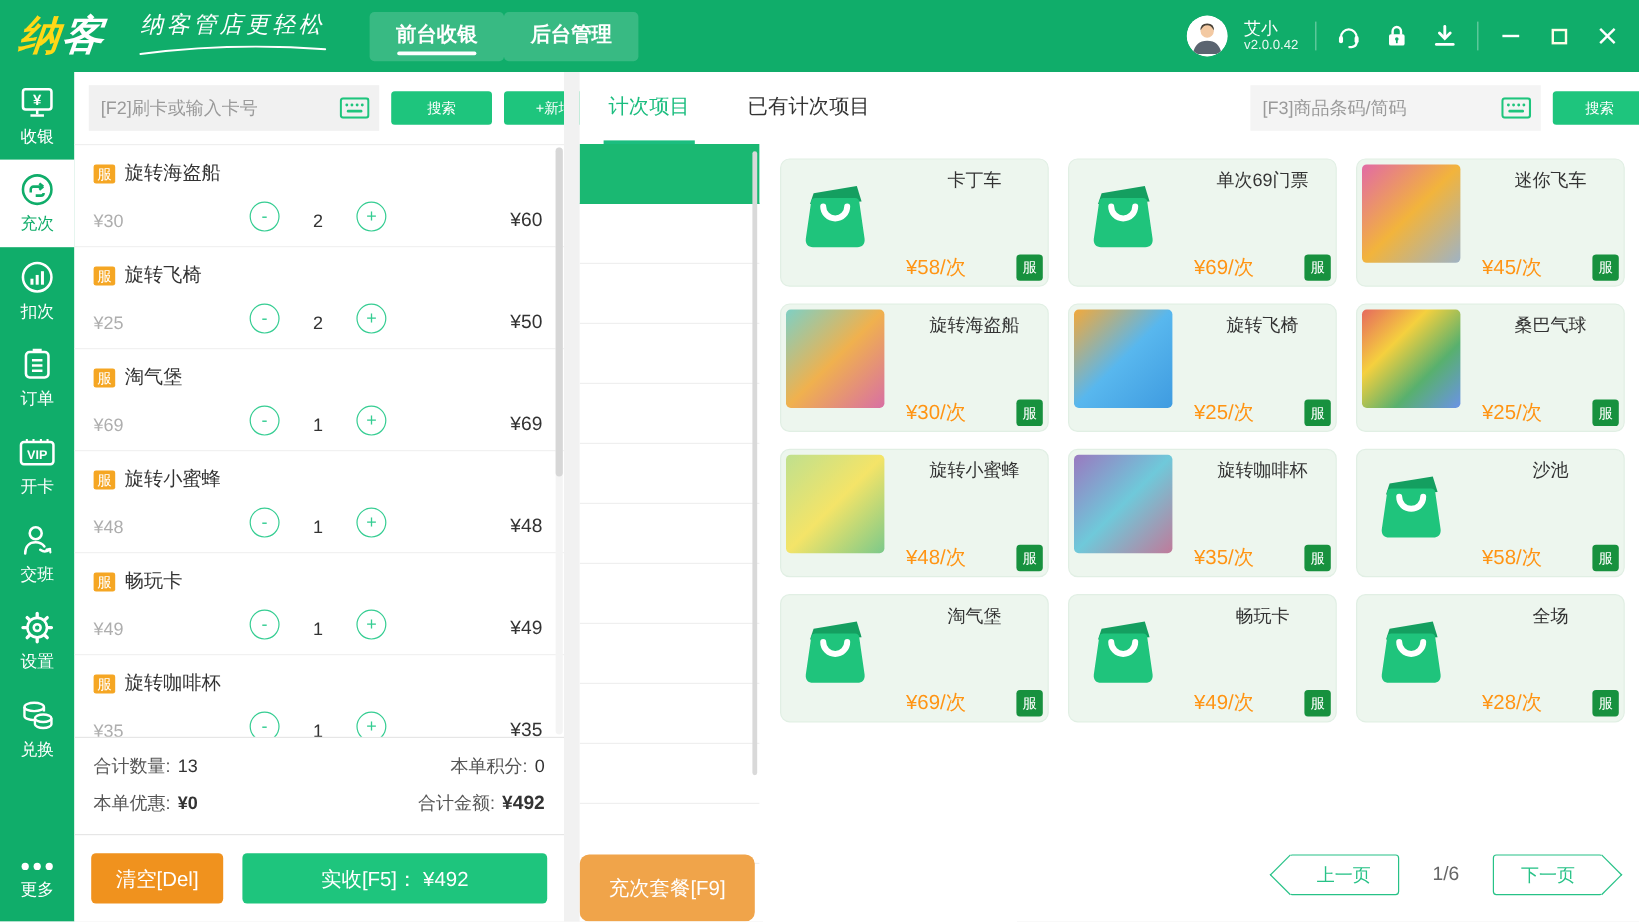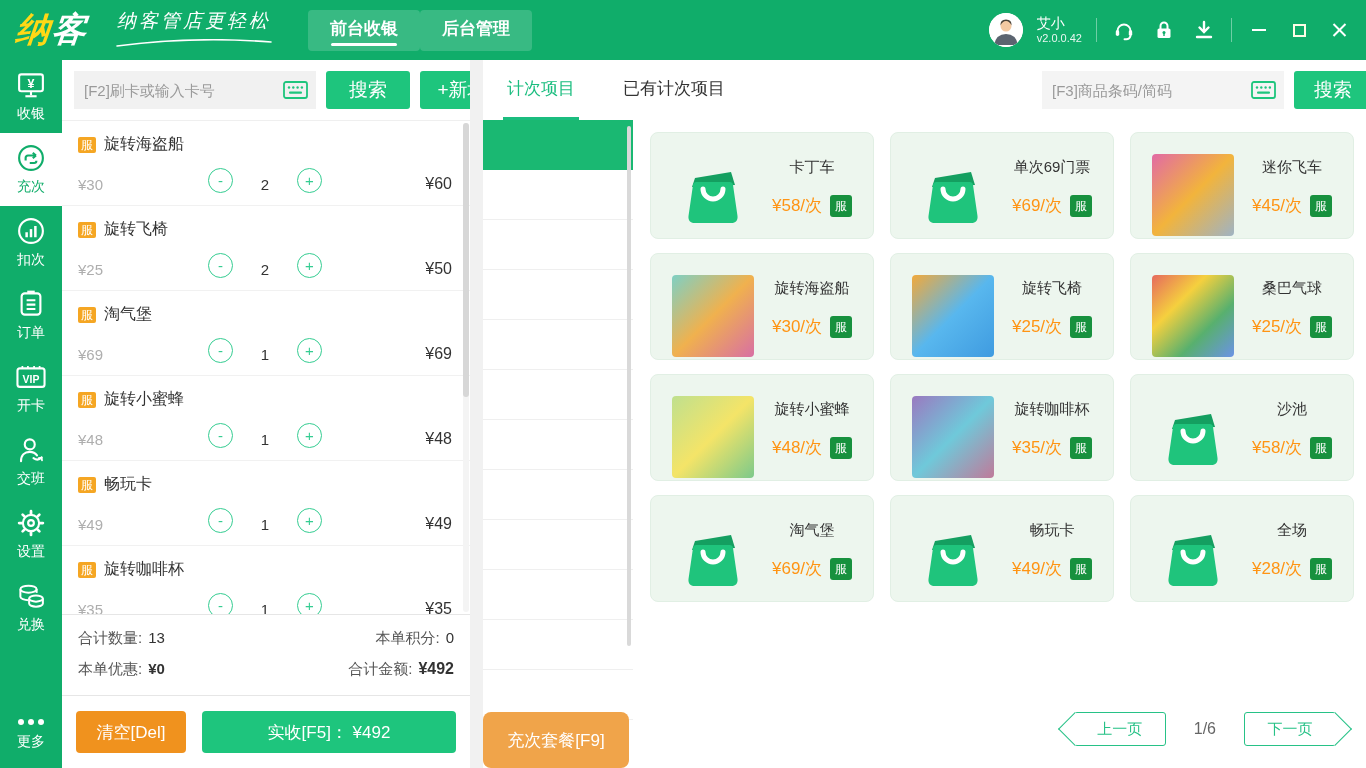--- a/index.html
+++ b/index.html
@@ -41,21 +41,21 @@
   .sb-item svg { display:block; }
   .sb-item.active { background:#fff; color:#10ad6a; }
   .sb-item.more { margin-top:auto; height:58px; }
 
   
   .cart { width:408px; background:#fff; display:flex; flex-direction:column; flex:none; }
   .cart-search { display:flex; align-items:center; gap:10px; padding:11px 12px 11px 12px; border-bottom:1px solid #efefef; }
   .input-box { flex:1; height:38px; background:#f1f1f1; display:flex; align-items:center; padding:0 8px 0 10px; }
   .input-box input { flex:1; border:none; outline:none; background:transparent; font-size:15px; color:#555; min-width:0; font-family:inherit; }
   .input-box input::placeholder { color:#9a9a9a; }
-  .btn-green { height:38px; background:#1ec57d; color:#fff; border:none; border-radius:3px; font-size:19px; cursor:pointer; font-family:inherit; }
+  .btn-green { height:28px; background:#1ec57d; color:#fff; border:none; border-radius:3px; font-size:12px; cursor:pointer; font-family:inherit; }
   .cart-search .btn-green { width:84px; flex:none; }
   .cart-list { flex:1; overflow:hidden; position:relative; }
   .cart-item { padding:4px 16px 12px 14px; border-bottom:1px solid #f1f1f1; }
   .item-head { display:flex; align-items:center; gap:8px; padding:9px 2px 13px; font-size:16px; color:#333; }
   .badge-orange { background:#f5a623; color:#fff; font-size:12px; padding:2px 3px; border-radius:2px; line-height:1; flex:none; }
   .item-body { display:flex; align-items:flex-end; padding:0 2px; }
   .item-price { width:130px; color:#aeaeae; font-size:15px; }
   .qty-btn { width:25px; height:25px; border-radius:50%; border:1px solid #35cd92; background:#fff; color:#35cd92; font-size:15px; line-height:1; display:flex; align-items:center; justify-content:center; cursor:pointer; flex:none; font-family:inherit; }
   .item-qty { width:64px; text-align:center; font-size:15px; color:#333; }
   .item-total { margin-left:auto; font-size:16px; color:#333; }
@@ -85,21 +85,21 @@
 
   .main-body { flex:1; display:flex; min-height:0; }
   .cats { width:150px; flex:none; position:relative; overflow:hidden; }
   .cat-item { height:50px; line-height:50px; text-align:center; font-size:15px; color:#555; border-bottom:1px solid #efefef; cursor:pointer; }
   .cat-item.active { background:#1ab872; color:#fff; border-bottom-color:#1ab872; }
   .cat-scrollbar { position:absolute; right:2px; top:6px; width:4px; height:520px; background:#d9d9d9; border-radius:2px; }
   .btn-package { position:absolute; left:0; right:4px; bottom:0; height:56px; background:#f0a44a; color:#fff; border:none; border-radius:8px; font-size:17px; cursor:pointer; font-family:inherit; }
 
   .right-col { flex:1; display:flex; flex-direction:column; min-width:0; }
   .product-grid { display:grid; grid-template-columns:repeat(3,1fr); gap:14px 16px; padding:12px 12px 0 17px; align-content:start; }
-  .card { background:#edf6ee; border:1px solid #e1efe4; border-radius:8px; height:107px; display:flex; padding:21px; position:relative; cursor:pointer; }
+  .card { background:#edf6ee; border:1px solid #e1efe4; border-radius:8px; height:107px; display:flex; padding:4px; position:relative; cursor:pointer; }
   .card-img { width:82px; height:82px; border-radius:4px; flex:none; display:flex; align-items:center; justify-content:center; }
   .card-right { flex:1; display:flex; flex-direction:column; justify-content:space-between; padding-left:18px; min-width:0; }
   .card-name { font-size:15px; color:#333; text-align:center; padding-top:4px; white-space:nowrap; }
   .card-bottom { display:flex; align-items:flex-end; justify-content:space-between; }
   .card-price { font-size:17px; color:#ff9413; }
   .badge-green { width:22px; height:22px; background:#17913e; color:#fff; font-size:12px; border-radius:3px; display:flex; align-items:center; justify-content:center; flex:none; }
 
   .pagination { margin-top:auto; display:flex; align-items:center; justify-content:flex-end; gap:28px; padding:0 30px 22px 0; }
   .page-btn { position:relative; border:1px solid #27c287; background:#fff; color:#27c287; font-size:15px; width:92px; height:34px; border-radius:3px; cursor:pointer; font-family:inherit; }
   .page-btn::before { content:''; position:absolute; top:50%; width:23px; height:23px; background:#fff; transform:translateY(-50%) rotate(45deg); }

